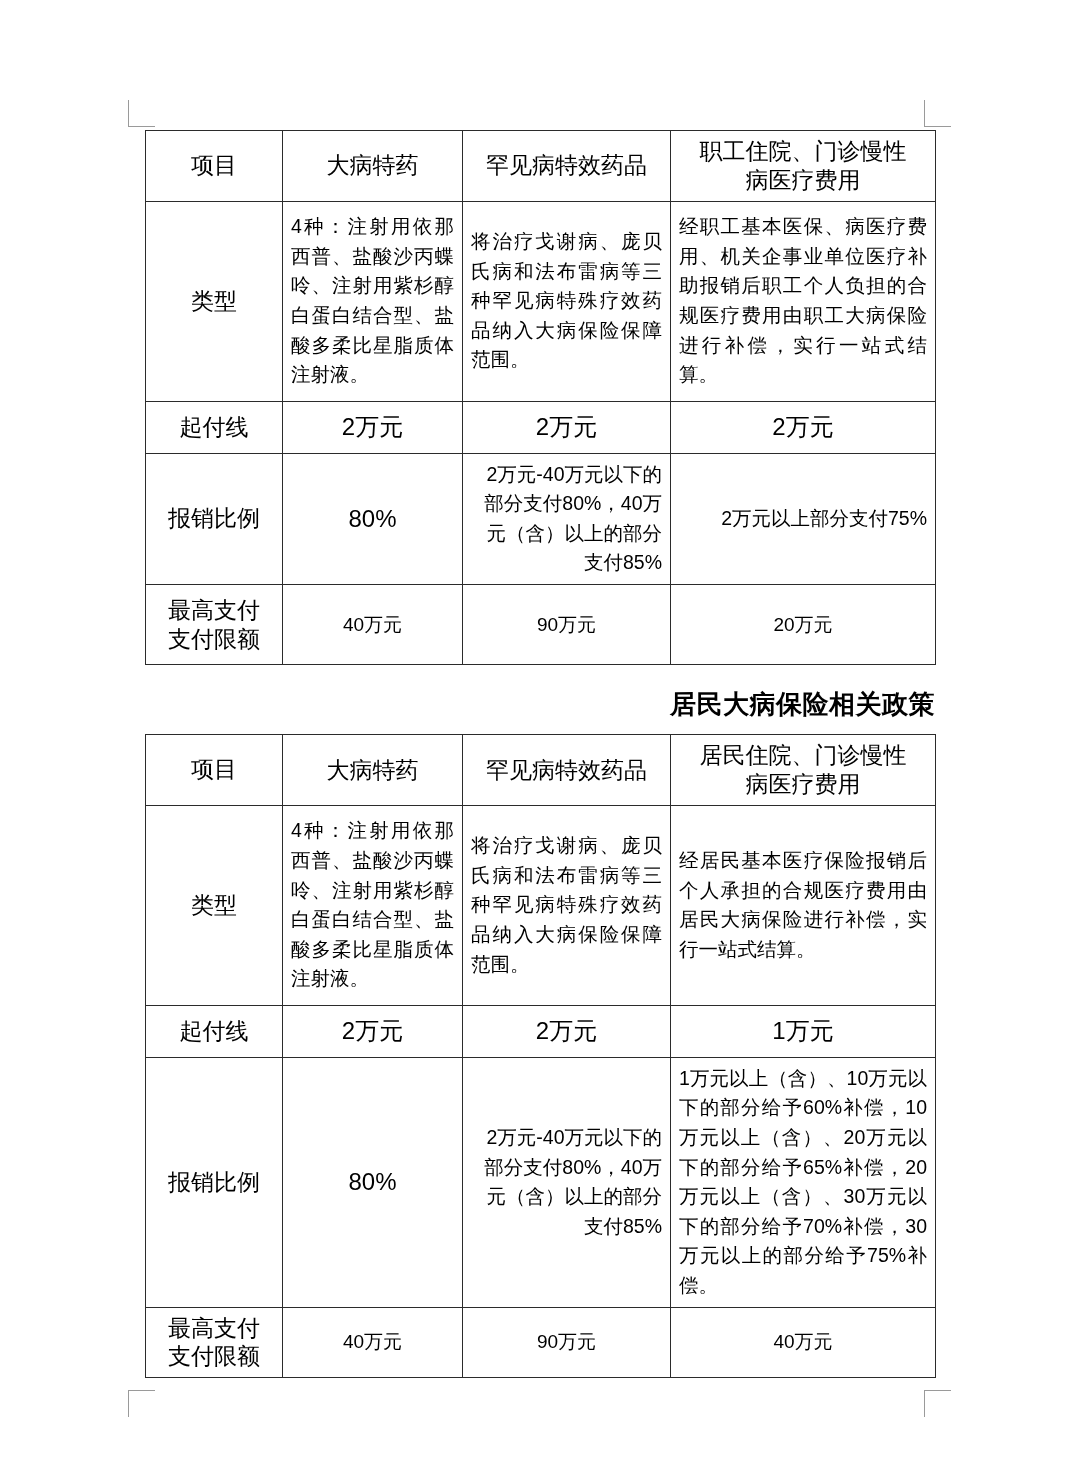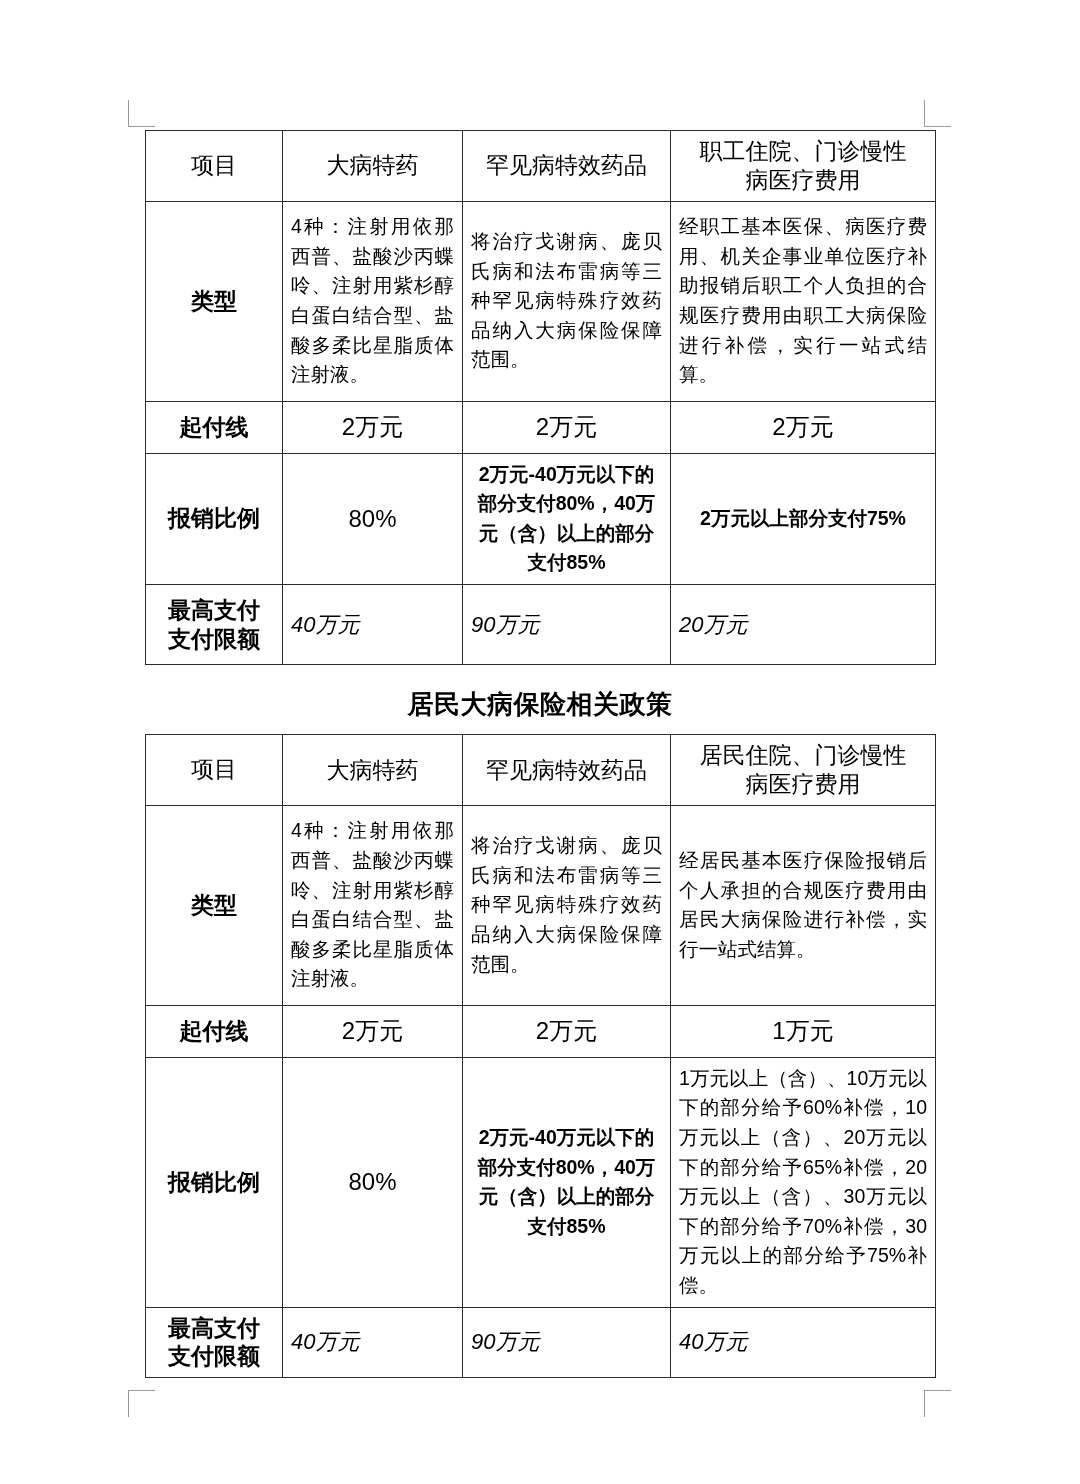--- a/index.html
+++ b/index.html
@@ -42,20 +42,21 @@
   .section-title {
     text-align: center;
     font-size: 26px;
     font-weight: bold;
     line-height: 1.2;
     letter-spacing: 0.5px;
     margin: 0 0 14px 0;
   }
   .section-title.second {
     margin-top: 24px;
+    text-align: right;
   }
 
   table.policy {
     border-collapse: collapse;
     width: 790px;
     table-layout: fixed;
     padding-left: 29px;
   }
   table.policy td {
     border: 1.3px solid #2b2b2b;
@@ -67,48 +68,46 @@
   col.c-drug { width: 180px; }
   col.c-rare { width: 208px; }
   col.c-med  { width: 265px; }
 
   .hdr-item   { text-align: center; font-size: 23px; }
   .hdr-cell   { text-align: center; font-size: 23px; line-height: 1.25; }
 
   .rowlabel {
     text-align: center;
     font-size: 23px;
-    font-weight: bold;
+    font-weight: normal;
     line-height: 1.25;
   }
 
   .body-just {
     font-size: 19.5px;
     line-height: 1.52;
     text-align: justify;
     text-align-last: left;
     text-justify: inter-ideograph;
     vertical-align: top;
   }
   td.body-just { vertical-align: top; }
 
   .body-center {
     font-size: 19.5px;
     line-height: 1.52;
-    text-align: center;
-    font-weight: bold;
+    text-align: right;
   }
   .val-center {
     text-align: center;
     font-size: 24px;
   }
   .val-center-lg {
-    text-align: left;
-    font-size: 22px;
-    font-style: italic;
+    text-align: center;
+    font-size: 19px;
   }
 
   .r-type-1 { height: 200px; }
   .r-line-1 { height: 52px; }
   .r-ratio-1 { height: 114px; }
   .r-max-1 { height: 80px; }
 
   .r-head-2 { height: 58px; }
   .r-type-2 { height: 200px; }
   .r-line-2 { height: 52px; }

